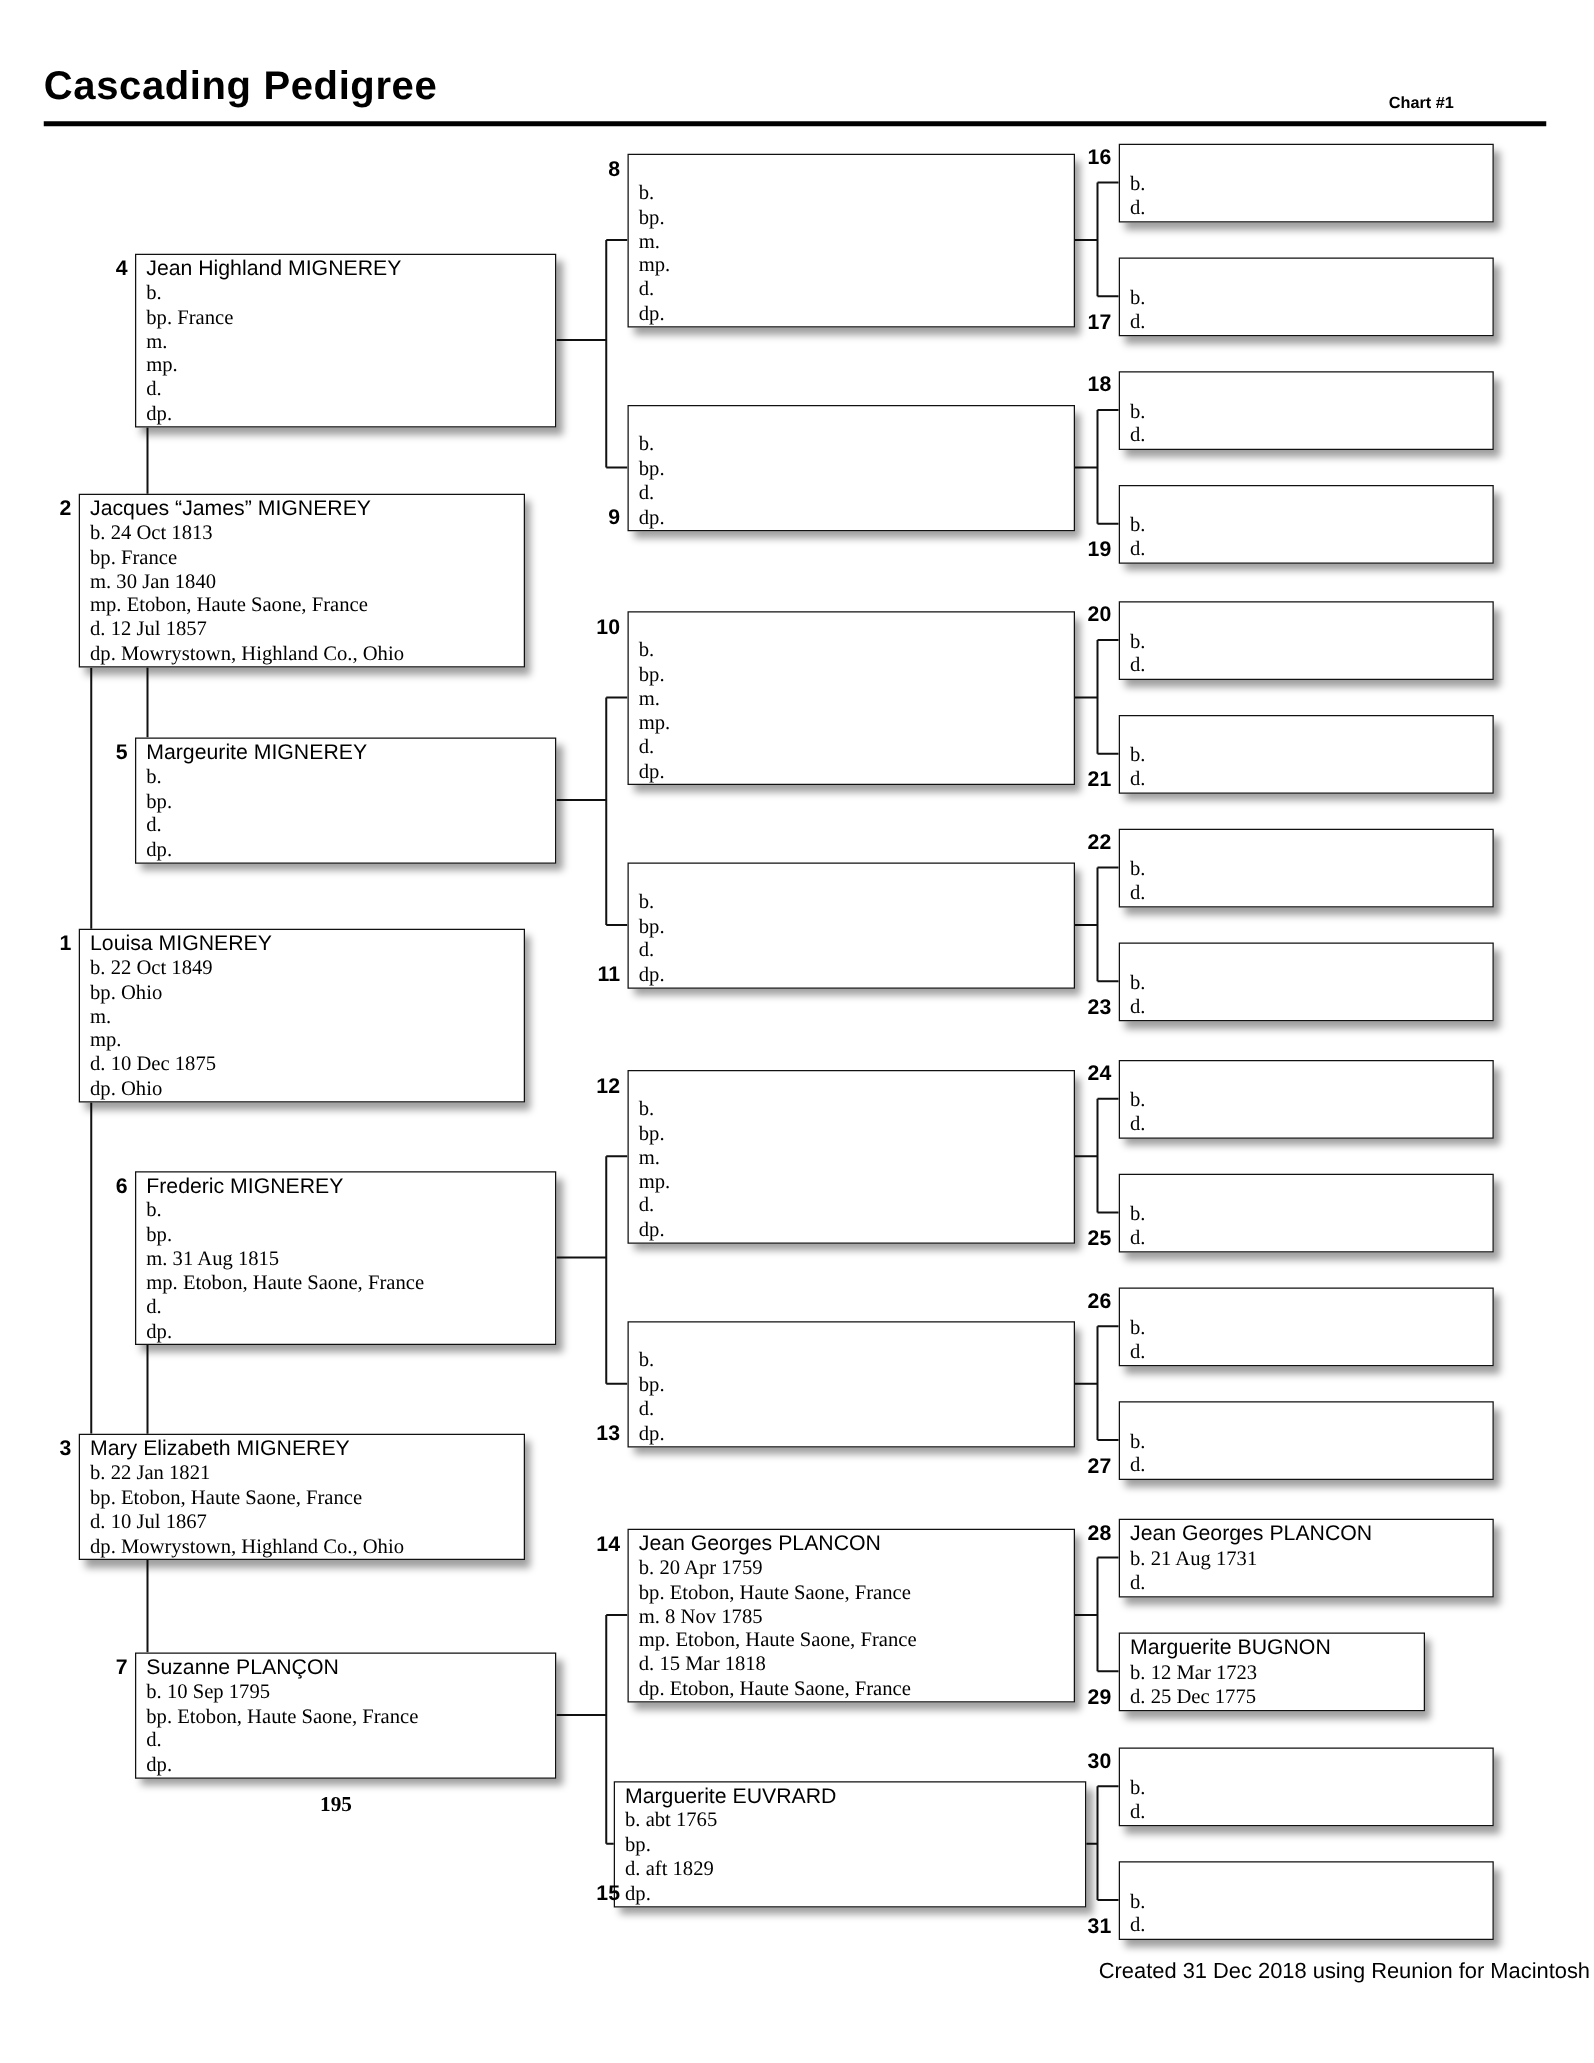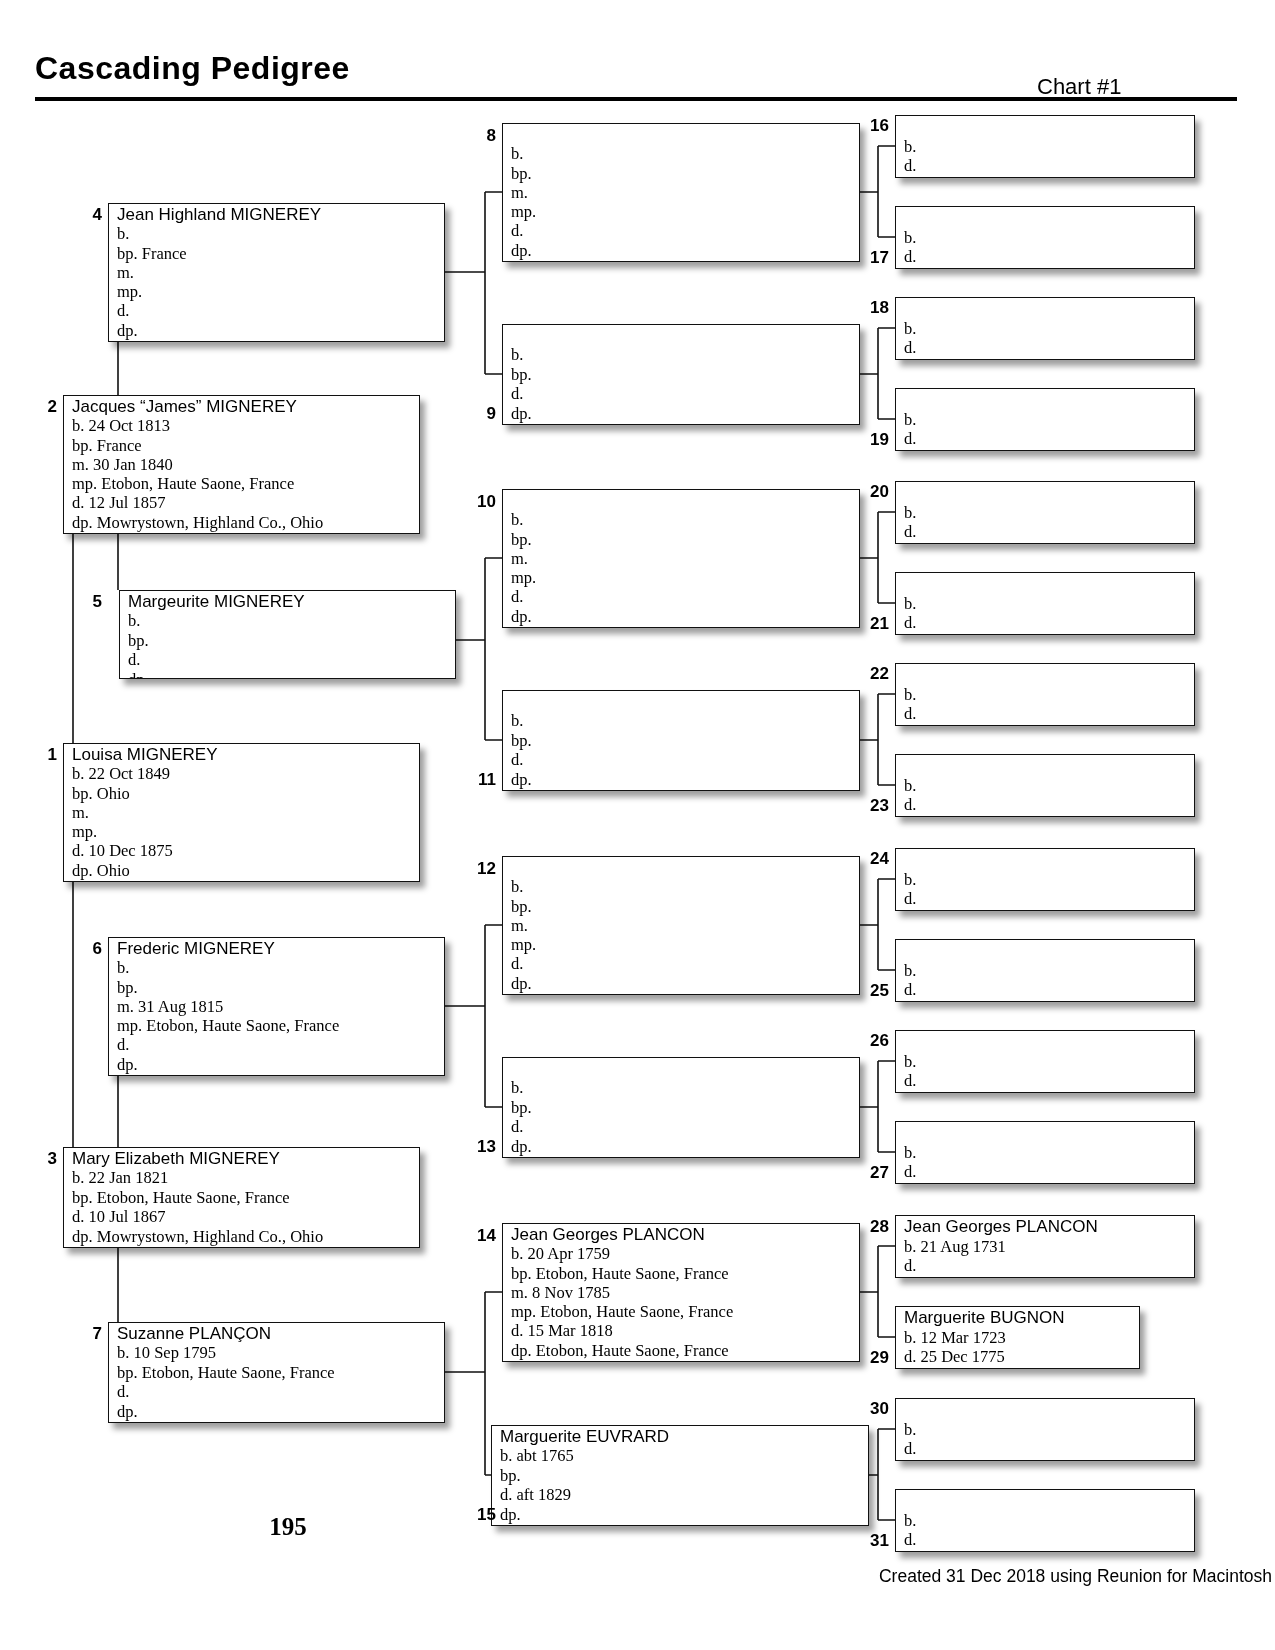--- a/index.html
+++ b/index.html
@@ -13,29 +13,29 @@
   }
   .page-title{
     position:absolute;left:35px;top:50px;
     font-size:32px;font-weight:bold;letter-spacing:.5px;
   }
   .title-rule{
     position:absolute;left:35px;top:97px;width:1202px;height:3.5px;background:#000;
   }
   .chart-label{
     position:absolute;left:1037px;top:74px;width:200px;
-    text-align:left;font-size:22px;
+    text-align:center;font-size:13px;font-weight:bold;
   }
   .footer-note{
     position:absolute;left:772px;top:1566px;width:500px;
     text-align:right;font-size:17.5px;
   }
   .page-number{
-    position:absolute;left:256px;top:1513px;width:64px;text-align:center;
-    font-family:"Liberation Serif",serif;font-weight:bold;font-size:25px;
+    position:absolute;left:256px;top:1434px;width:64px;text-align:left;
+    font-family:"Liberation Serif",serif;font-weight:bold;font-size:17px;
   }
   svg.connectors{position:absolute;left:0;top:0;z-index:0}
   .pbox{
     position:absolute;z-index:1;
     background:#fff;
     border:1.5px solid #111;
     box-sizing:border-box;
     box-shadow:5px 6px 6px rgba(0,0,0,.38);
     padding:1px 4px 0 8px;
     overflow:hidden;
@@ -114,21 +114,21 @@
   <div class="row name">Jean Highland MIGNEREY</div>
   <div class="row">b.</div>
   <div class="row">bp. France</div>
   <div class="row">m.</div>
   <div class="row">mp.</div>
   <div class="row">d.</div>
   <div class="row">dp.</div>
 </div>
 <div class="pnum" style="left:74px;top:205px">4</div>
 
-<div class="pbox lines5" style="left:119px;top:590px;width:337px;height:89px">
+<div class="pbox lines5" style="left:108px;top:590px;width:337px;height:101px">
   <div class="row name">Margeurite MIGNEREY</div>
   <div class="row">b.</div>
   <div class="row">bp.</div>
   <div class="row">d.</div>
   <div class="row">dp.</div>
 </div>
 <div class="pnum" style="left:74px;top:592px">5</div>
 
 <div class="pbox lines7" style="left:108px;top:937px;width:337px;height:139px">
   <div class="row name">Frederic MIGNEREY</div>

